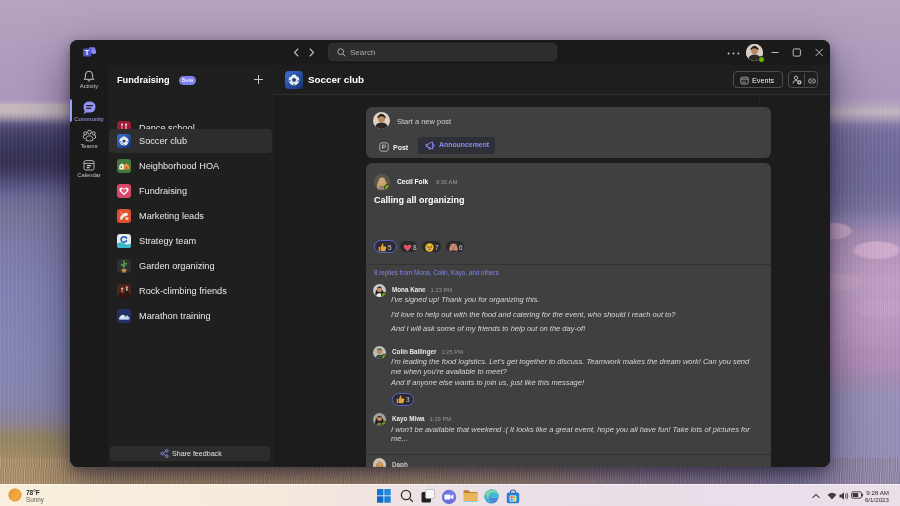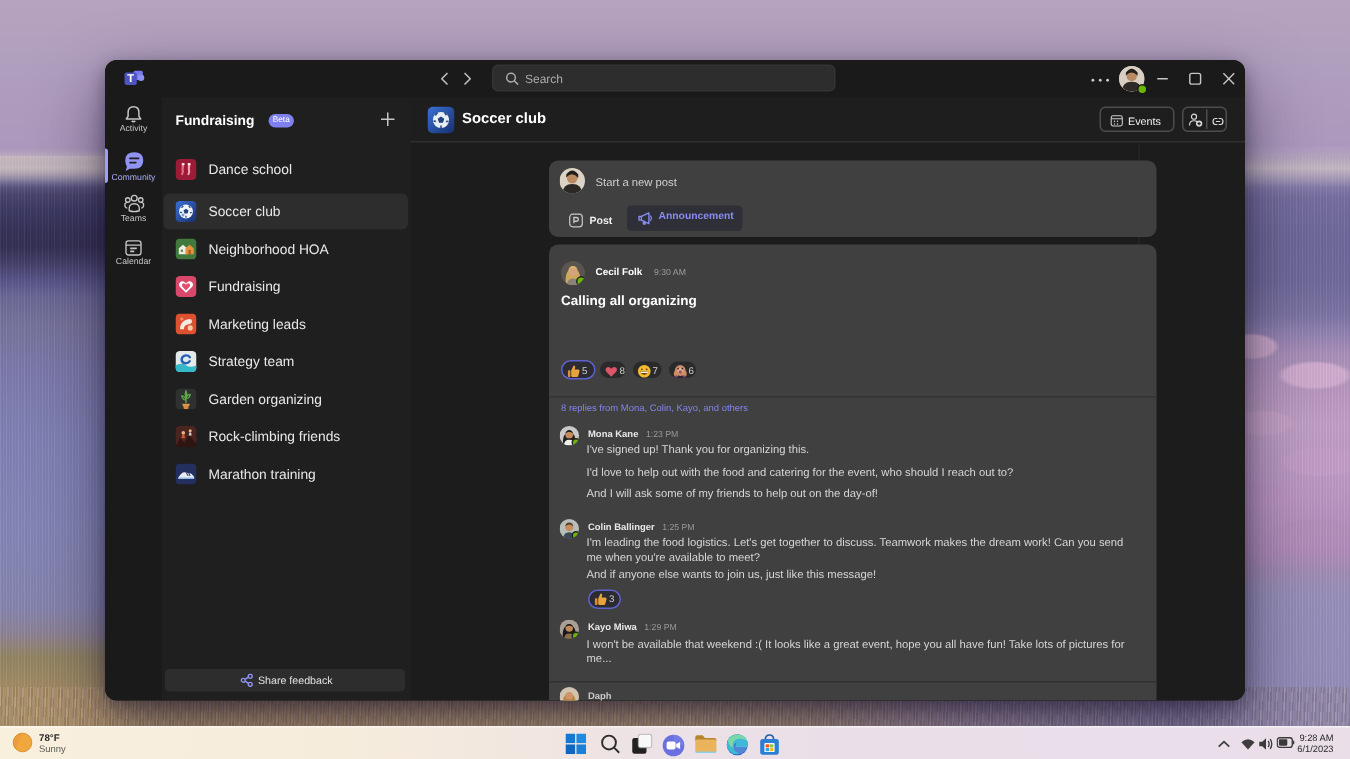--- a/index.html
+++ b/index.html
@@ -36,21 +36,21 @@
 .tile{position:absolute;left:8px;top:5px;}
 .rlabel{position:absolute;left:30px;top:7px;font-size:9.2px;color:#e8e8e8;white-space:nowrap;}
 .av{position:absolute;border-radius:50%;overflow:hidden;}
 .av svg{display:block;}
 .pres{position:absolute;right:-1px;bottom:-1px;width:5px;height:5px;border-radius:50%;background:#6bb700;border:1.2px solid #242424;}
 .pill{position:absolute;height:13px;border-radius:7px;background:#2a2a2a;border:1px solid #404040;box-sizing:border-box;}
 .pill.liked{border-color:#5e62cf;background:#2b2b31;}
 .pill svg{position:absolute;left:3px;top:1.8px;}
 .pill b{position:absolute;left:13px;top:2.5px;font-size:6.5px;font-weight:normal;color:#d0d0d0;}
 .rname{position:absolute;font-size:7px;font-weight:bold;color:#e8e8e8;}
-.rmsg{position:absolute;left:25px;font-size:7.5px;line-height:9.7px;color:#d6d6d6;white-space:normal;width:365px;}
+.rmsg{position:absolute;left:25px;font-size:7.5px;line-height:9.7px;color:#d6d6d6;white-space:normal;width:365px;font-style:italic;}
 </style></head>
 <body>
 <div id="stage">
   <div id="wall"></div>
   <div id="leftband"></div>
   <div id="rightband"></div>
   <div id="bottomband"></div>
   <div style="position:absolute;left:0;top:458px;width:900px;height:26px;opacity:.65;background:repeating-linear-gradient(93deg,rgba(250,240,210,.28) 0 1px,rgba(120,95,60,.25) 1px 2px,rgba(235,220,190,.12) 2px 4px,rgba(100,80,50,.2) 4px 5px),repeating-linear-gradient(87deg,rgba(130,115,160,.18) 0 2px,rgba(0,0,0,0) 2px 7px);"></div>
   <div id="wallflowers"></div>
   <div id="wallstripes"></div>
@@ -122,21 +122,21 @@
       </svg>
       <div class="t" style="left:0;top:107px;width:38px;text-align:center;font-size:5.8px;color:#c6c6c6">Calendar</div>
     </div>
     <div id="listpanel">
       <div class="t" style="left:9px;top:10px;font-size:9.2px;font-weight:bold;color:#fff">Fundraising</div>
       <div class="t" style="left:71px;top:11px;width:17px;height:9px;background:#7e80ee;border-radius:4.5px;color:#fff;font-size:5.5px;text-align:center;line-height:9.5px">Beta</div>
       <svg class="ic" style="left:145px;top:9px" width="11" height="11" viewBox="0 0 11 11" stroke="#c6c6c6" stroke-width="1">
           <path d="M5.5 1 L5.5 10 M1 5.5 L10 5.5"></path>
         </svg>
       <div id="rows">
-      <div class="row" style="top:36px">
+      <div class="row" style="top:51px">
         <svg class="tile" width="14" height="14" viewBox="0 0 14 14">
               <rect width="14" height="14" rx="3" fill="#9c1b37"></rect>
               <path d="M4.2 3 Q5.4 2.2 6 3.4 L5.4 6.5 Q6.2 8.5 4.8 10.8 L3.6 10.4 Q4.6 8.3 4 6.6 Z" fill="#e86d8a"></path>
               <path d="M8.2 3 Q9.4 2.2 10 3.4 L9.6 6.5 Q10.4 8.5 9 10.8 L7.8 10.4 Q8.8 8.3 8.2 6.6 Z" fill="#f0a3b5"></path>
               <rect x="4.1" y="2.6" width="2" height="1.6" rx="0.8" fill="#fff" opacity=".85"></rect>
               <rect x="8.1" y="2.6" width="2" height="1.6" rx="0.8" fill="#fff" opacity=".85"></rect>
             </svg>
         <span class="rlabel">Dance school</span>
       </div>
       <div class="row sel" style="top:64px">

